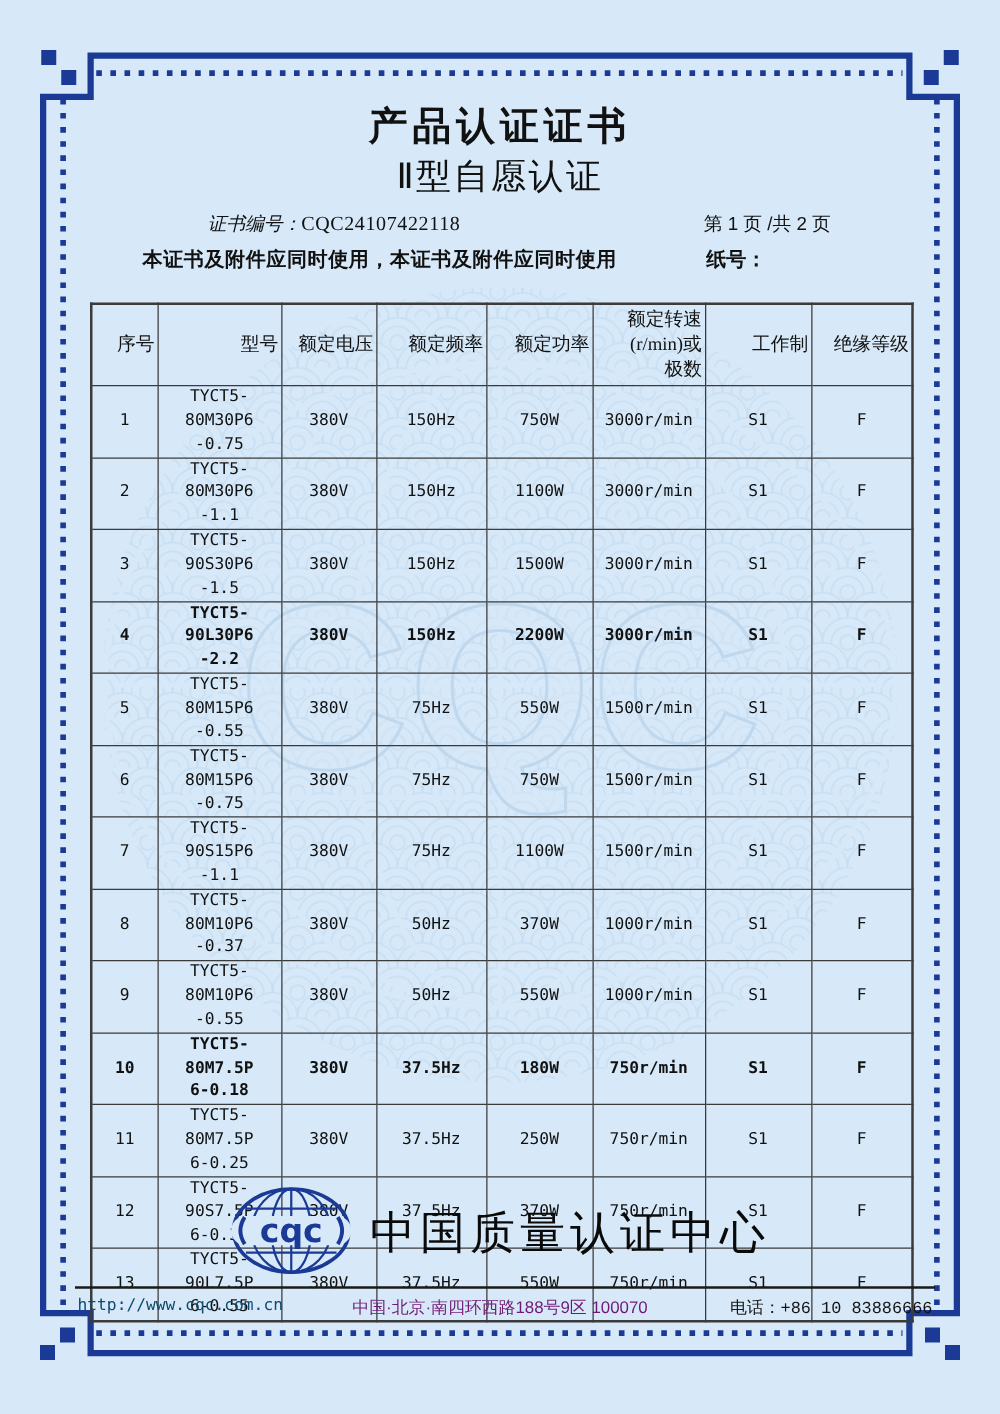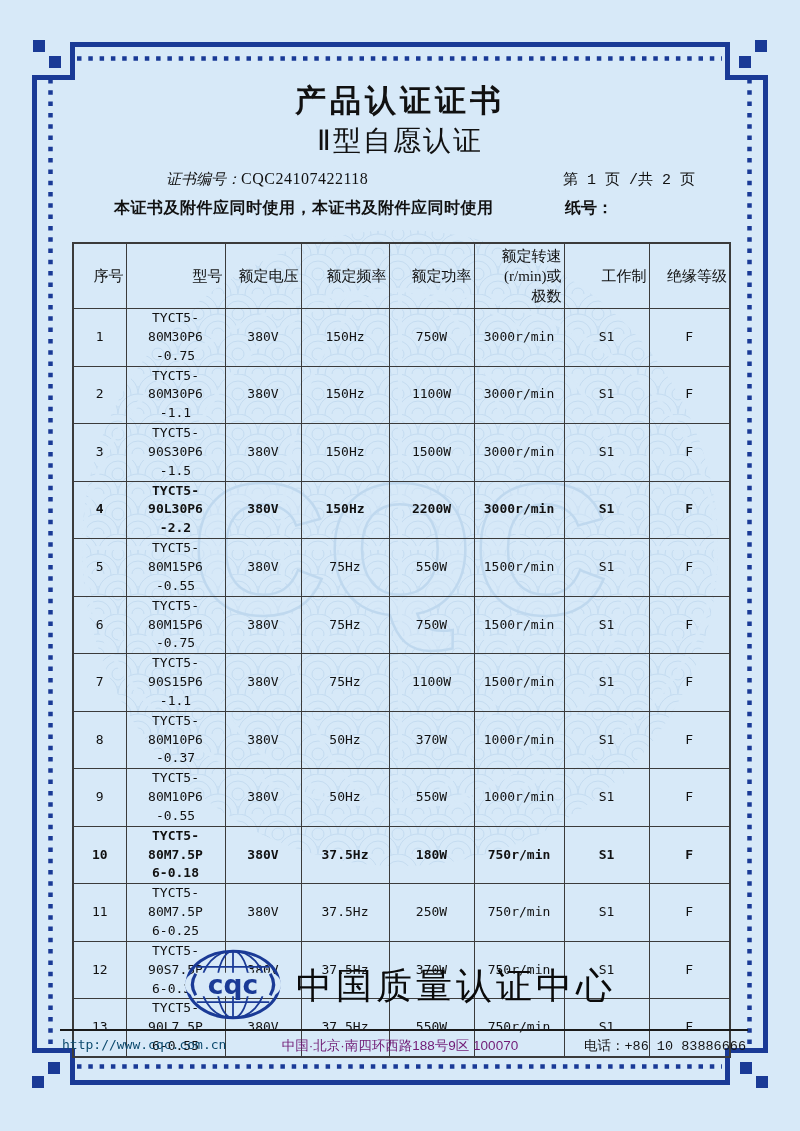--- a/index.html
+++ b/index.html
@@ -28,21 +28,21 @@
   }
   .doc-subtitle {
     left:0; top:122px; width:100%;
     text-align:center;
     font-size:28px; font-weight:normal; letter-spacing:2px;
     font-family:"Liberation Serif", serif;
   }
   .cert-line { left:118px; top:170px; font-size:16px; font-family:"Liberation Serif", serif; }
   .cert-label { font-style:italic; font-size:15px;margin-left:48px; }
   .cert-no { font-size:16px; letter-spacing:0.5px; }
-  .page-info { left:563px; top:170px; font-size:15px; font-family:Liberation Mono, monospace; }
+  .page-info { left:563px; top:170px; font-size:15px; font-family:Liberation Sans, sans-serif; }
   .usage-note { left:114px; top:198px; font-size:16px; font-weight:bold; letter-spacing:0.5px; }
   .paper-no { left:565px; top:198px; font-size:16px; font-weight:bold; }
 
   
   .cert-table {
     position:absolute; left:72px; top:242px; width:657px;
     border-collapse:collapse; table-layout:fixed;
     border:2px solid #3b3b3b;
   }
   .cert-table th, .cert-table td {

